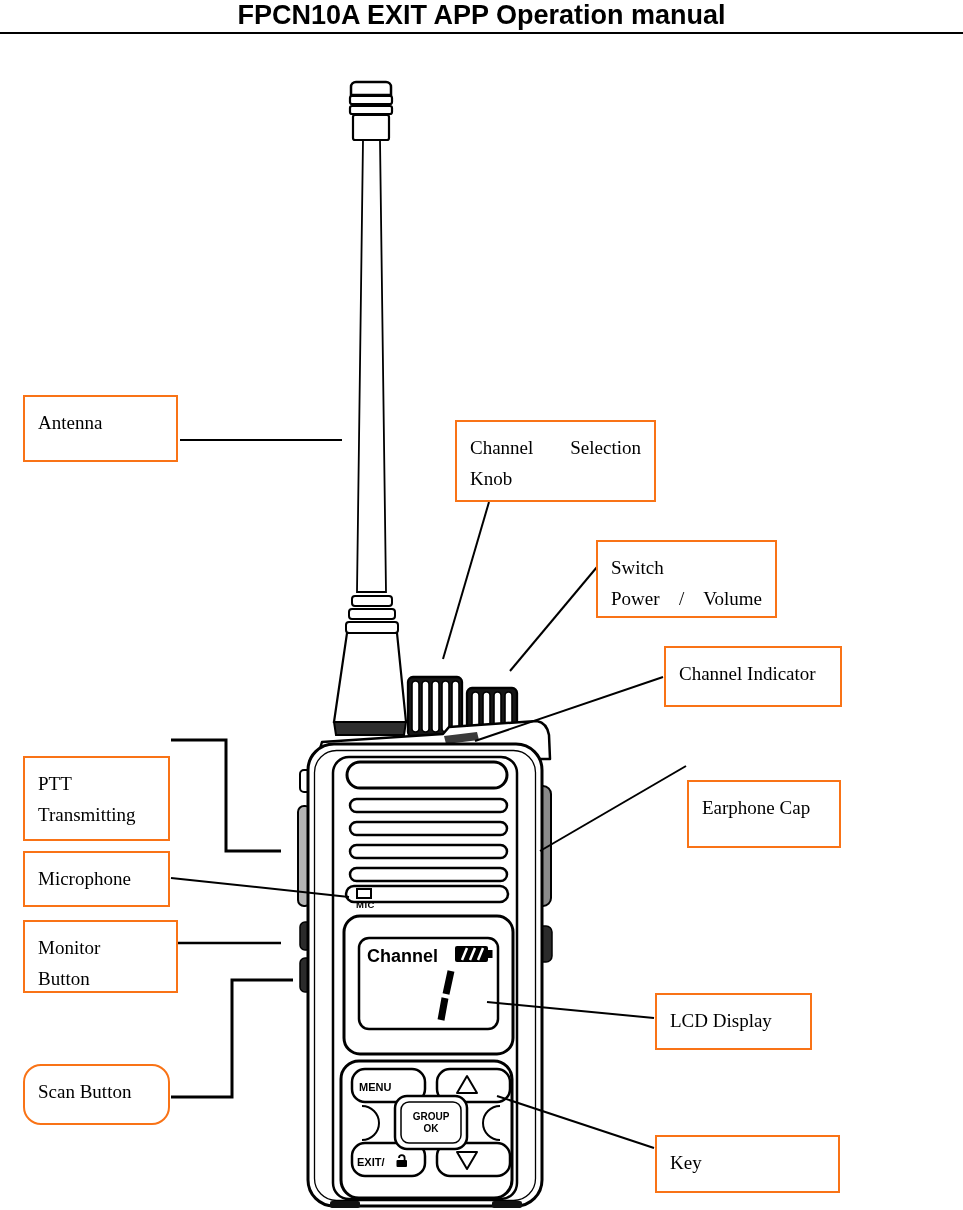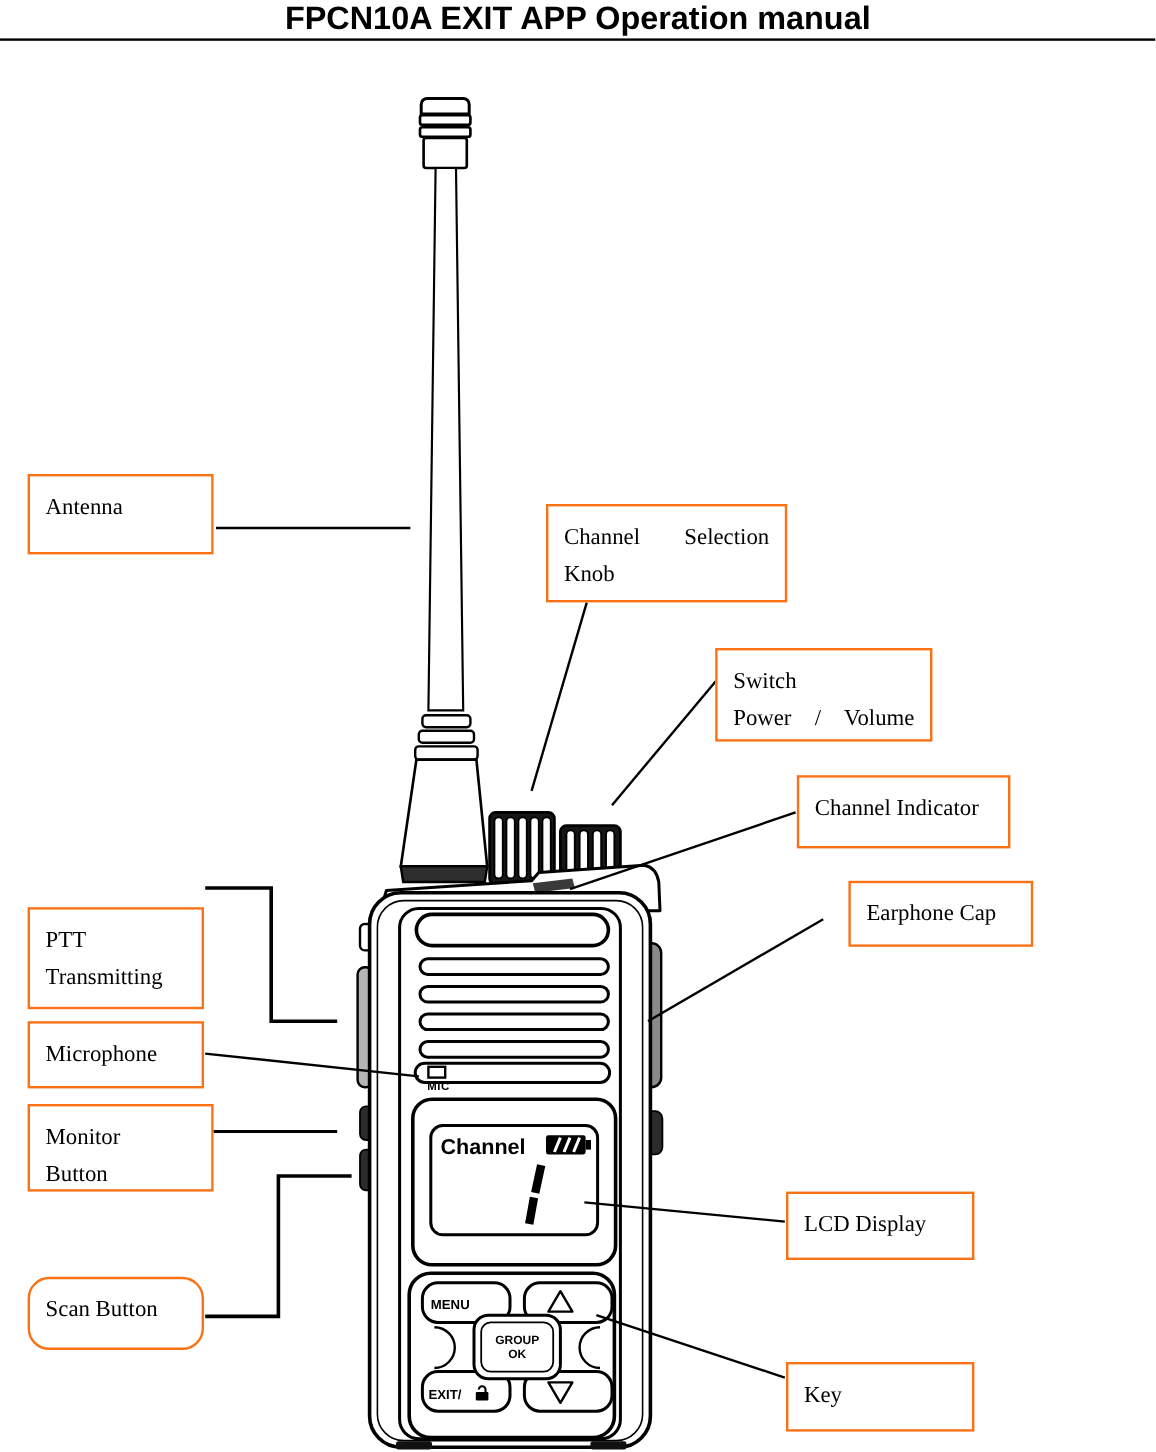--- a/index.html
+++ b/index.html
@@ -47,27 +47,27 @@
   .callout .line { display: block; }
   .callout .line.justify {
     text-align: justify;
     text-align-last: justify;
   }
   
   .co-antenna        { left: 23px;  top: 395px;  width: 155px; height: 67px; }
   .co-channel-knob   { left: 455px; top: 420px;  width: 201px; height: 82px; }
   .co-power-volume   { left: 596px; top: 540px;  width: 181px; height: 78px; }
   .co-status         { left: 664px; top: 646px;  width: 178px; height: 61px; }
-  .co-earphone       { left: 687px; top: 734px;  width: 154px; height: 55px; margin-left: 20px; }
+  .co-earphone       { left: 687px; top: 780px;  width: 154px; height: 68px; }
   .co-ptt            { left: 23px;  top: 708px;  width: 147px; height: 85px; margin-top: 48px; }
   .co-microphone     { left: 23px;  top: 851px;  width: 147px; height: 56px; }
   .co-monitor        { left: 23px;  top: 920px;  width: 155px; height: 73px; }
   .co-scan           { left: 23px;  top: 1064px; width: 147px; height: 61px; border-radius: 18px; }
   .co-lcd            { left: 655px; top: 993px;  width: 157px; height: 57px; }
-  .co-key            { left: 655px; top: 1135px; width: 157px; height: 58px; }
+  .co-key            { left: 655px; top: 1135px; width: 185px; height: 58px; }
 
   .lcd-text { font-family: "Liberation Sans", sans-serif; font-weight: bold; }
 </style>
 </head>
 <body>
 
 <div class="page">
 
   <h1 class="title">FPCN10A EXIT APP Operation manual</h1>
   <div class="title-rule"></div>

